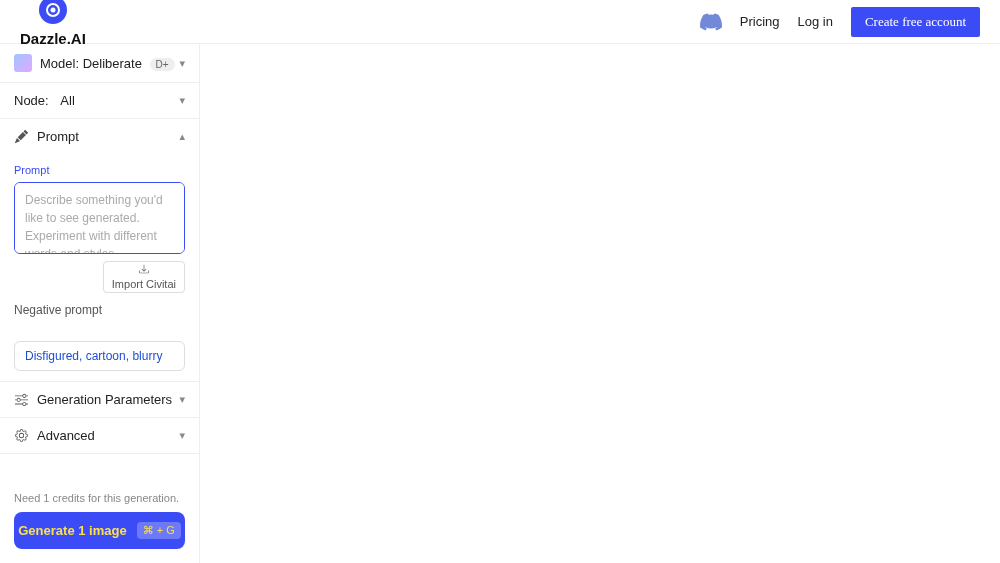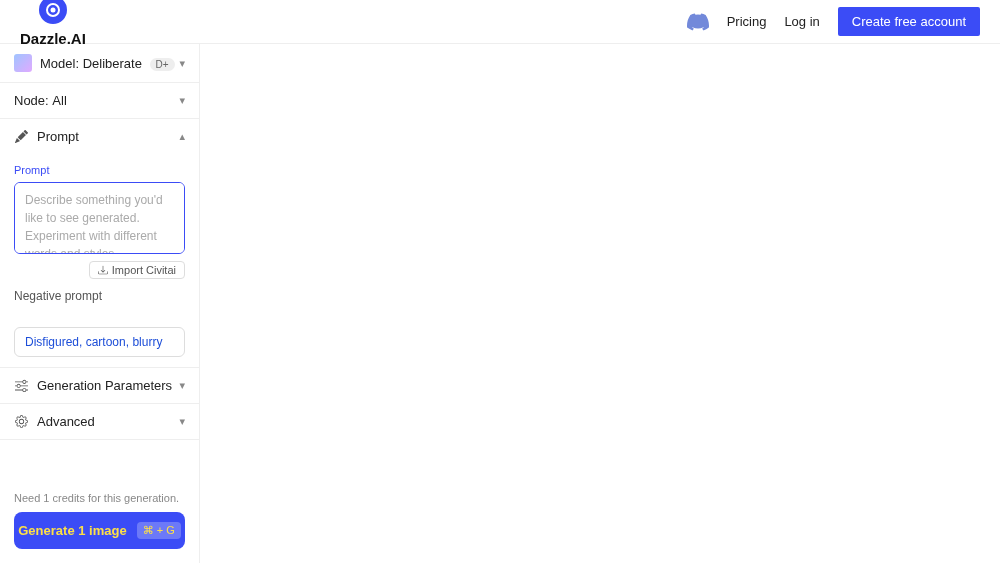--- a/index.html
+++ b/index.html
@@ -34,20 +34,21 @@
     .header-link { color: #222; font-size: 13px; text-decoration: none; cursor: pointer; }
     .btn-primary {
       background: #3b4cf6;
       color: #fff;
       border: none;
       border-radius: 2px;
       padding: 7px 14px;
       font-size: 13px;
       cursor: pointer;
       font-weight: 500;
+      font-family: Liberation Serif, serif;
     }
 
     
     .main-layout {
       display: flex;
       margin-top: 44px;
       height: calc(100vh - 44px);
     }
 
     
@@ -110,21 +111,21 @@
       margin-top: 4px;
     }
     .import-btn {
       background: none;
       border: 1px solid #ddd;
       border-radius: 4px;
       padding: 2px 8px;
       font-size: 11px;
       color: #555;
       cursor: pointer;
-      display: flex; align-items: center; gap: 4px;
+      display: flex; align-items: center; gap: 4px; flex-direction: column;
     }
     .neg-prompt-label { font-size: 12px; color: #555; margin-bottom: 24px; margin-top: 10px; }
     .neg-prompt-input {
       width: 100%;
       border: 1px solid #ddd;
       border-radius: 6px;
       padding: 7px 10px;
       font-size: 12px;
       color: #1d4ed8;
       outline: none;
@@ -219,21 +220,21 @@
         </div>
         <span class="chevron">▾</span>
       </div>
     </div>
 
     <div class="sidebar-section">
       <div class="sidebar-row">
         <div class="sidebar-row-left">
           <span class="sidebar-row-label">
             <span>Node:</span>
-            <span style="font-weight:500;">All</span>
+            <span style="font-weight:500;margin-left:8px;">All</span>
           </span>
         </div>
         <span class="chevron">▾</span>
       </div>
     </div>
 
     <div class="sidebar-section">
       <div class="sidebar-row">
         <div class="sidebar-row-left">
           <span class="icon-pencil">

